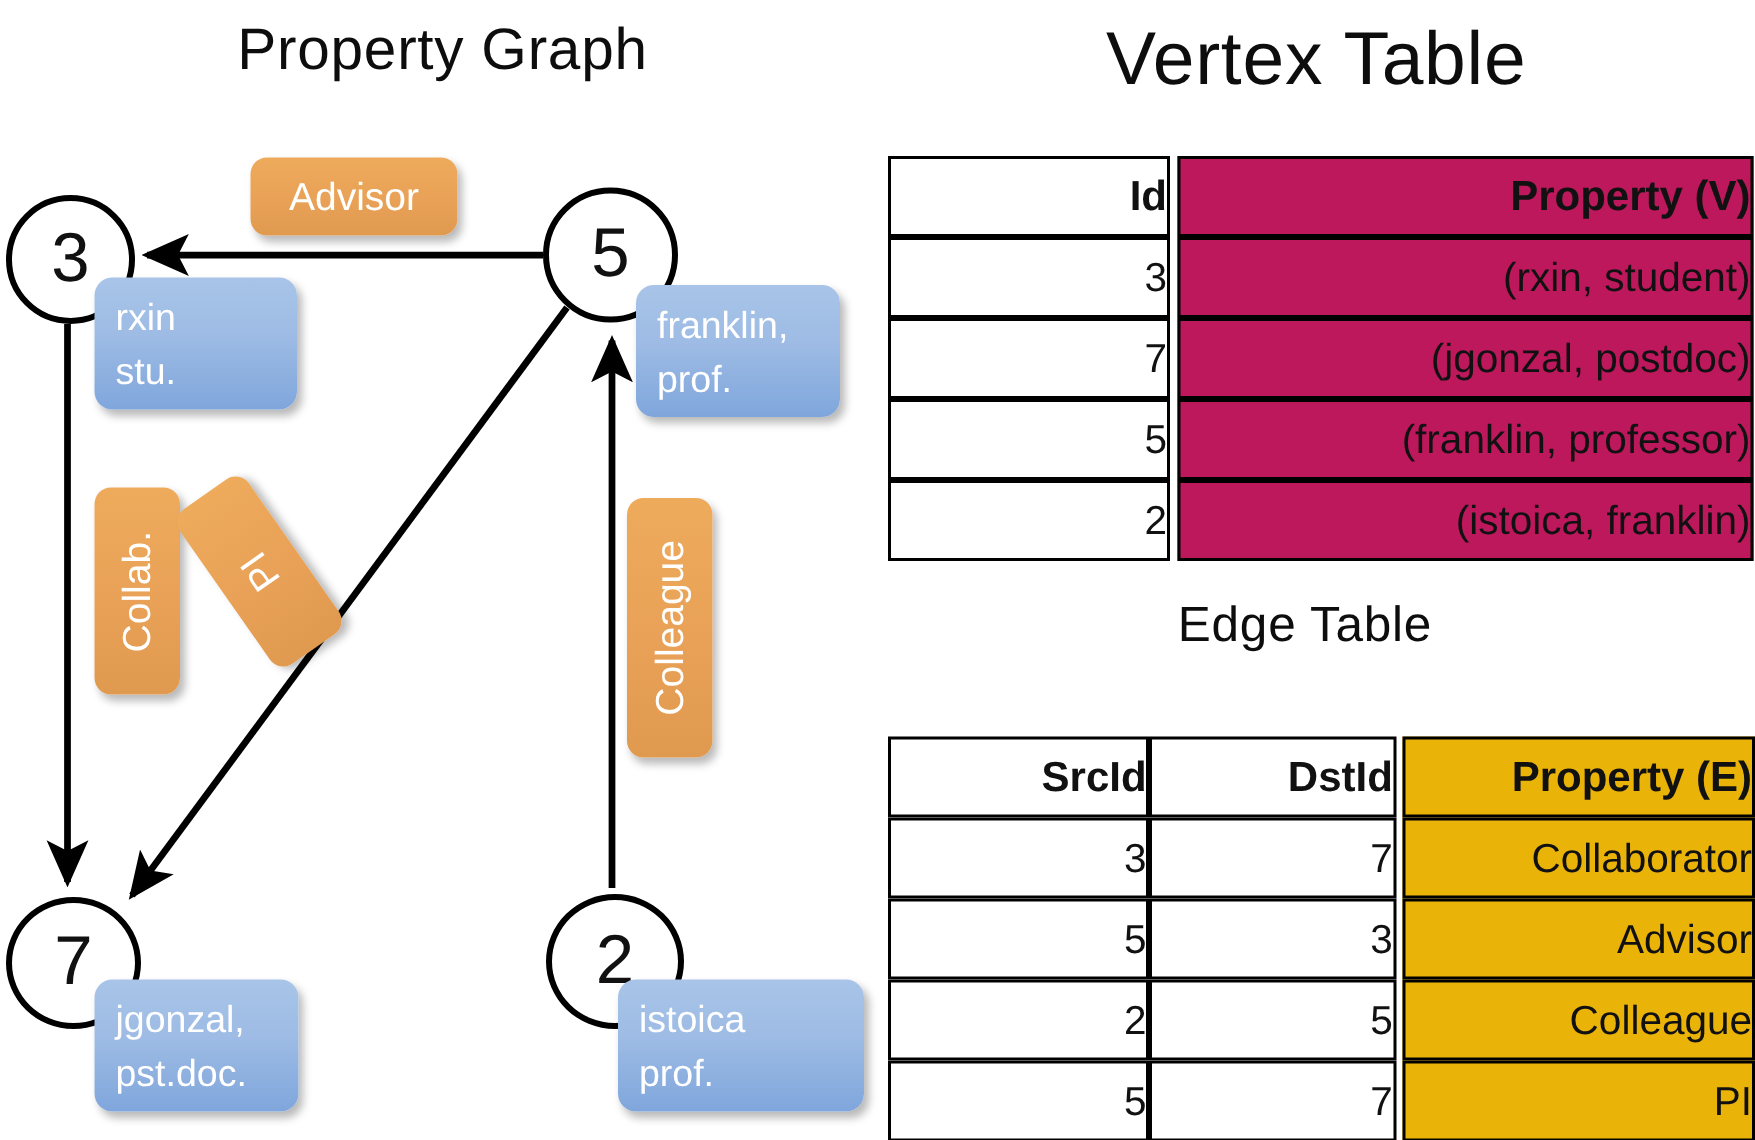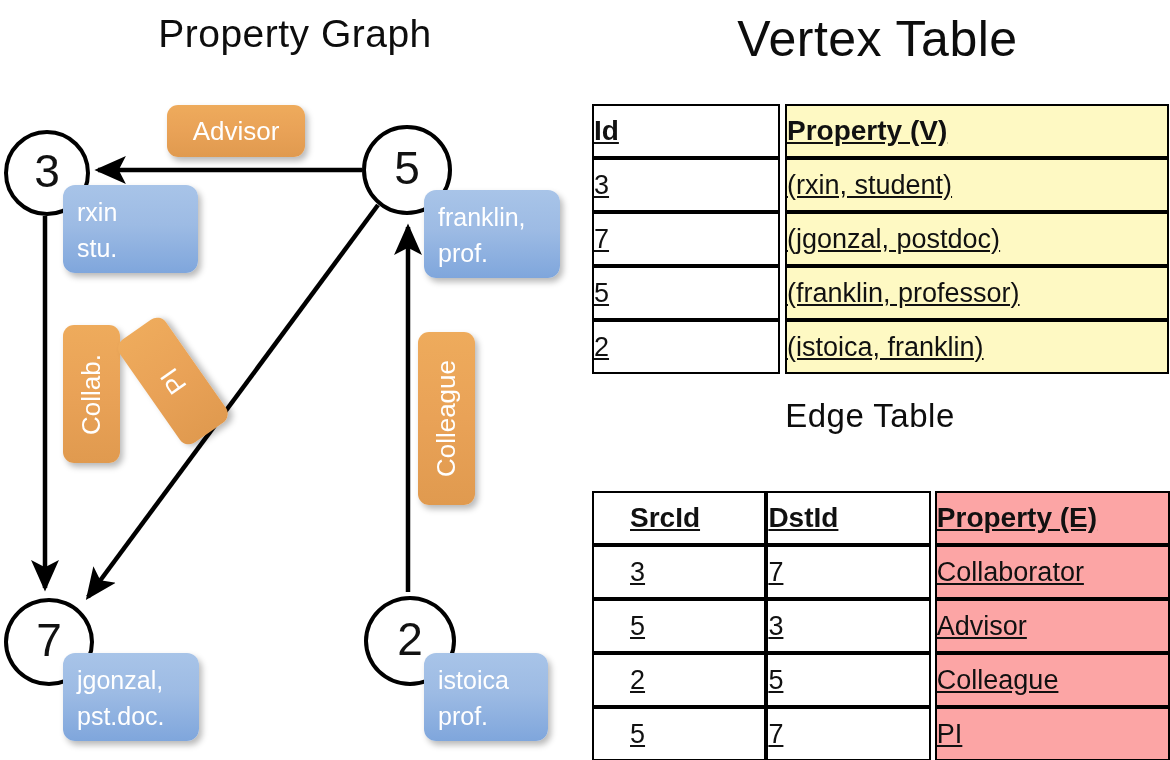--- a/index.html
+++ b/index.html
@@ -91,21 +91,21 @@
     font-size: 25px;
     font-weight: 300;
     line-height: 1.45;
     padding: 9px 0 0 14px;
     box-sizing: border-box;
     z-index: 4;
   }
   #prop-rxin     { left: 63px;  top: 185px; width: 135px; height: 88px; }
   #prop-franklin { left: 424px; top: 190px; width: 136px; height: 88px; }
   #prop-jgonzal  { left: 63px;  top: 653px; width: 136px; height: 88px; }
-  #prop-istoica  { left: 424px; top: 653px; width: 124px; height: 88px; }
+  #prop-istoica  { left: 412px; top: 653px; width: 164px; height: 88px; }
   .prop-box .pl { display: block; }
 
   
   .elabel {
     position: absolute;
     border-radius: 11px;
     background: linear-gradient(to bottom, #eeab5c 0%, #e9a257 50%, #e09a4f 100%);
     box-shadow: 3px 4px 6px rgba(0,0,0,0.28);
     color: #ffffff;
     font-size: 26px;
@@ -146,51 +146,50 @@
   
   .tbl {
     position: absolute;
     border-collapse: separate;
     border-spacing: 0;
     font-family: "Liberation Sans", sans-serif;
   }
   .tbl td, .tbl th {
     border: 2px solid #000000;
     padding: 0;
-    text-align: left;
+    text-align: right;
     vertical-align: middle;
     font-weight: 400;
     color: #111111;
     background: #ffffff;
-    text-decoration: underline;
   }
   .tbl th {
     font-weight: 700;
     font-size: 28px;
   }
   .tbl td { font-size: 27px; font-weight: 300; }
   .tbl .gapcol {
     border: none;
     background: transparent;
     width: 5px;
     padding: 0;
   }
 
   #vertex-table { left: 592px; top: 104px; }
   #vertex-table .c-id   { width: 184px; height: 50px; }
   #vertex-table .c-prop { width: 380px; }
   #vertex-table .prop-cell,
-  #vertex-table .prop-head { background: #fef9c3; }
+  #vertex-table .prop-head { background: #be185d; }
 
   #edge-table { left: 592px; top: 491px; }
   #edge-table .c-src  { width: 145px; height: 50px; padding-left: 36px; }
   #edge-table .c-dst  { width: 175px; margin-top: 48px; }
   #edge-table .c-prop { width: 245px; }
   #edge-table .prop-cell,
-  #edge-table .prop-head { background: #fca5a5; }
+  #edge-table .prop-head { background: #eab308; }
 </style>
 </head>
 <body>
 
 <div class="title" id="title-property-graph">Property Graph</div>
 
 <div class="title" id="title-vertex-table">Vertex Table</div>
 
 <div class="title" id="title-edge-table">Edge Table</div>
 

